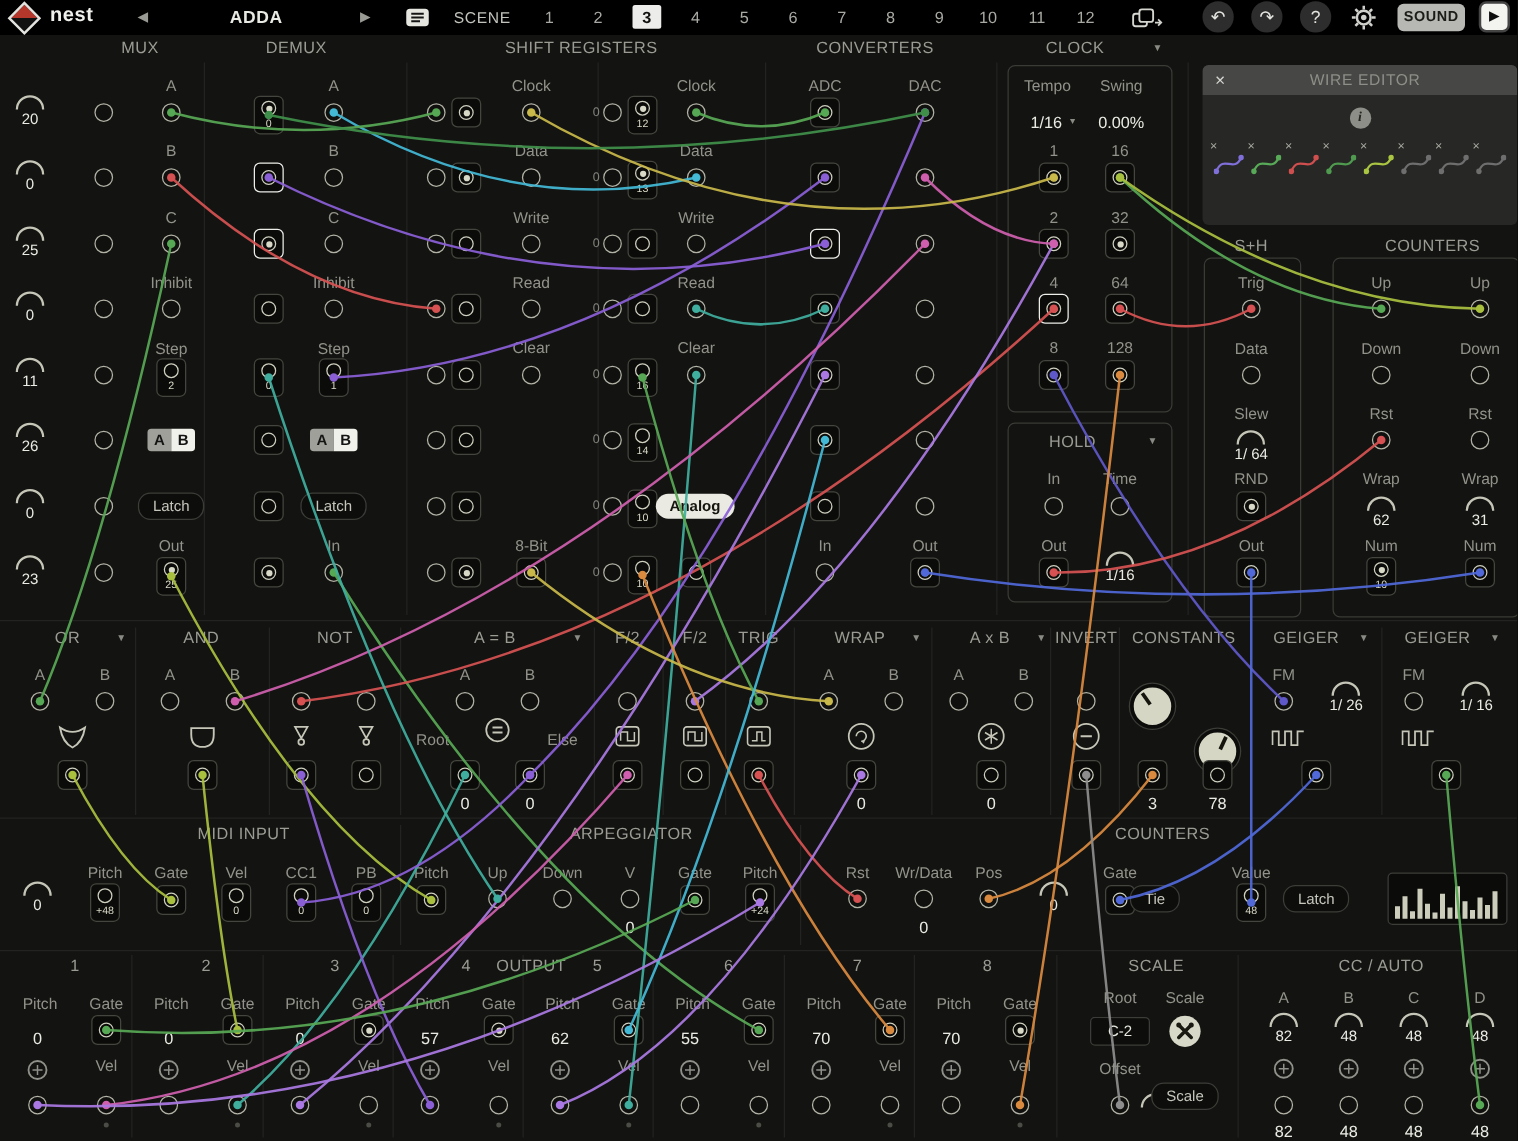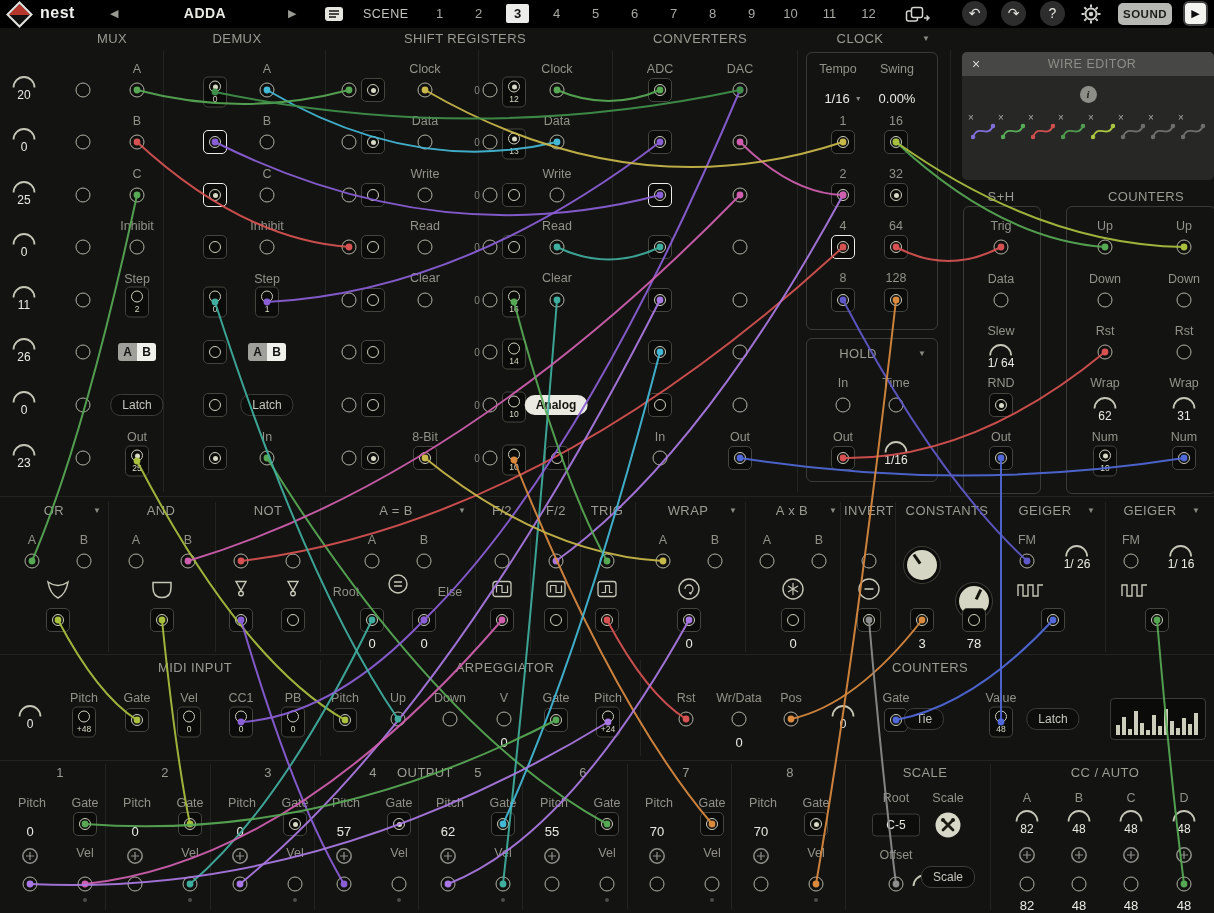--- a/index.html
+++ b/index.html
@@ -1138,21 +1138,21 @@
           <circle cx="9" cy="9" r="7.2" fill="none" stroke="#90908a" stroke-width="1.5"></circle>
           <path d="M9 5 V13 M5 9 H13" stroke="#90908a" stroke-width="1.2"></path>
         </svg>
       </div>
       <div class="el lab" style="left: 816px; top: 853px;">Vel</div>
       <div class="el port" style="left: 761px; top: 884px;"></div>
       <div class="el port" style="left: 816px; top: 884px;"></div>
       <div class="el led" style="left: 816px; top: 900px;"></div>
       <div class="el lab" style="left: 896px; top: 798px;">Root</div>
       <div class="el lab" style="left: 948px; top: 798px;">Scale</div>
-      <div class="el ddbox" style="left: 896px; top: 825px;">C-5</div>
+      <div class="el ddbox" style="left: 896px; top: 825px;">C-2</div>
       <div class="el icon" style="left: 948px; top: 825px;">
         <svg width="27" height="27">
           <circle cx="13.5" cy="13.5" r="12.5" fill="#d8d8c8"></circle>
           <path d="M8.5 18.5 L18.5 8.5 M8.5 8.5 L18.5 18.5" stroke="#1a1a12" stroke-width="2.8" stroke-linecap="round"></path>
           <circle cx="8.5" cy="8.5" r="2" fill="#1a1a12"></circle>
           <circle cx="18.5" cy="8.5" r="2" fill="#1a1a12"></circle>
         </svg>
       </div>
       <div class="el lab" style="left: 896px; top: 855px;">Offset</div>
       <div class="el port" style="left: 896px; top: 884px;"></div>

